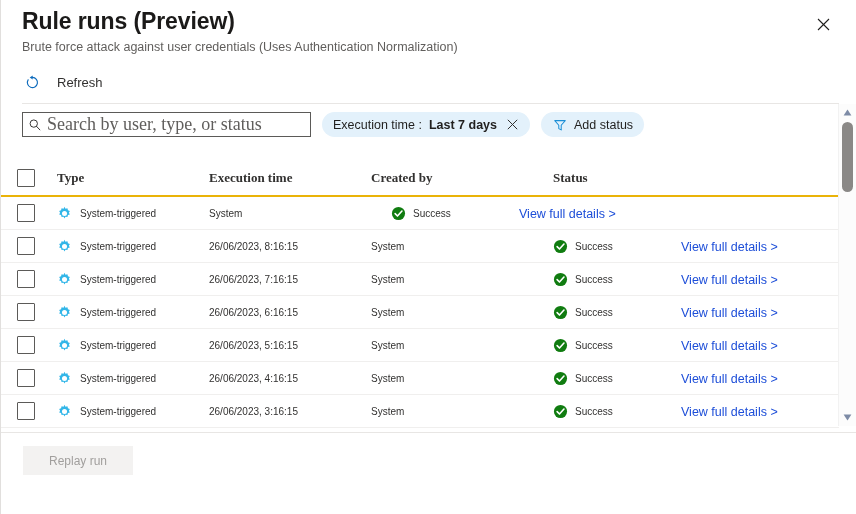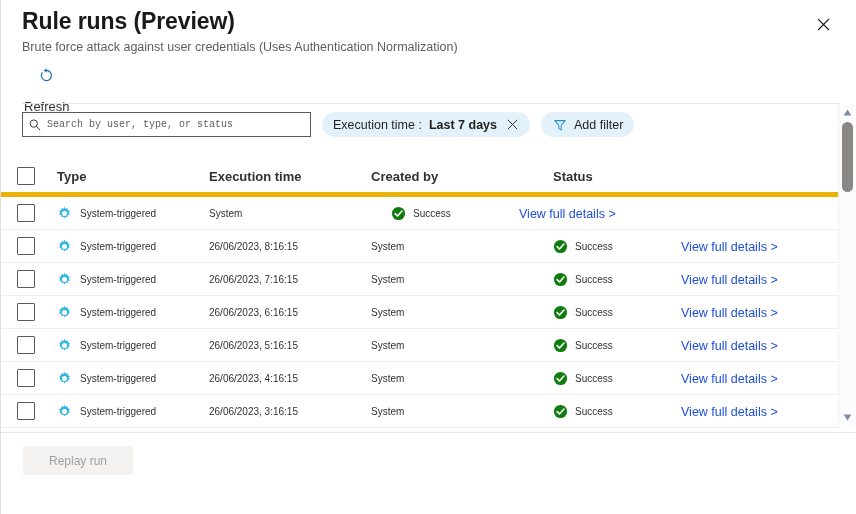--- a/index.html
+++ b/index.html
@@ -77,21 +77,20 @@
     align-items: center;
     gap: 16px;
     height: 28px;
     padding: 0 8px 0 2px;
     background: transparent;
     border: none;
     cursor: pointer;
     font-family: "Liberation Sans", sans-serif;
     font-size: 13px;
     color: #323130;
-    flex-direction: column;
   }
   .cmd-icon {
     width: 17px;
     height: 17px;
     display: inline-flex;
     align-items: center;
     justify-content: center;
   }
 
   #header-divider {
@@ -128,22 +127,22 @@
     min-width: 24px;
     display: flex;
     align-items: center;
     justify-content: center;
   }
   #search-input {
     flex: 1;
     border: none;
     outline: none;
     background: transparent;
-    font-family: Liberation Mono, monospace;
-    font-size: 10px;
+    font-family: Liberation Serif, serif;
+    font-size: 18px;
     color: #323130;
     padding: 0;
     height: 100%;
   }
   #search-input::placeholder { color: #605e5c; opacity: 1; }
 
   .pill {
     display: flex;
     align-items: center;
     height: 25px;
@@ -184,21 +183,22 @@
   }
   .trow {
     display: flex;
     align-items: center;
     height: 33px;
     box-sizing: border-box;
     border-bottom: 1px solid #f0efee;
   }
   #table-header-row {
     height: 37px;
-    border-bottom: 5px solid #eab308;
+    border-bottom: 2px solid #eab308;
+    font-family: Liberation Serif, serif;
   }
   .c-check  { width: 56px; min-width: 56px; display: flex; align-items: center; padding-left: 16px; box-sizing: border-box; }
   .c-type   { width: 152px; min-width: 152px; display: flex; align-items: center; gap: 8px; }
   .c-time   { width: 162px; min-width: 162px; }
   .c-by     { width: 182px; min-width: 182px; }
   .c-status { width: 128px; min-width: 128px; display: flex; align-items: center; gap: 7px; }
   .c-link   { flex: 1; }
 
   .th {
     font-size: 13px;
@@ -365,21 +365,21 @@
         </svg>
       </span>
     </div>
 
     <div class="pill" id="add-filter-pill">
       <span id="add-filter-icon">
         <svg width="14" height="14" viewBox="0 0 16 16">
           <path d="M2 3 H14 L9.4 8.3 V13.6 L6.6 12.1 V8.3 Z" fill="none" stroke="#1b8fd6" stroke-width="1.15" stroke-linejoin="round"></path>
         </svg>
       </span>
-      <span>Add filter</span>
+      <span>Add status</span>
     </div>
 
   </div>
 
   <div id="table">
 
     <div class="trow" id="table-header-row">
       <div class="c-check">
         <div class="checkbox"></div>
       </div>

